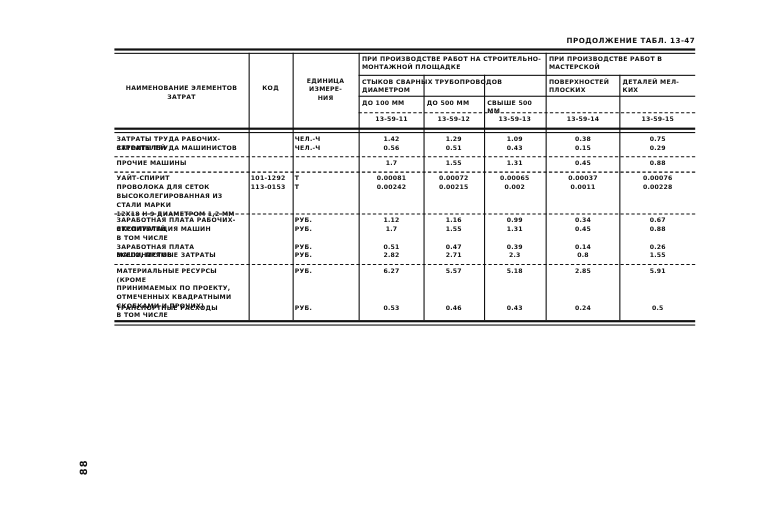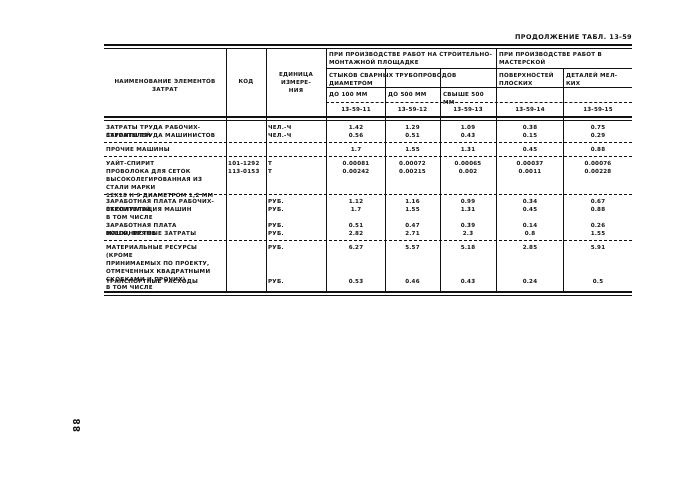--- a/index.html
+++ b/index.html
@@ -88,21 +88,21 @@
     transform: rotate(-90deg);
     transform-origin: left top;
     white-space: nowrap;
   }
 </style>
 </head>
 <body>
 
 <div class="page">
 
-  <div class="page-header">ПРОДОЛЖЕНИЕ ТАБЛ. 13-59</div>
+  <div class="page-header">ПРОДОЛЖЕНИЕ ТАБЛ. 13-47</div>
 
   <div class="rule thick" style="top:44px;"></div>
   <div class="rule thin" style="top:48px;"></div>
 
   <div class="tbl">
 
     <div class="vline" style="left:122px; top:4px; height:243px;"></div>
     <div class="vline" style="left:162px; top:4px; height:243px;"></div>
     <div class="vline" style="left:222px; top:4px; height:243px;"></div>
     <div class="vline" style="left:392px; top:4px; height:243px;"></div>

